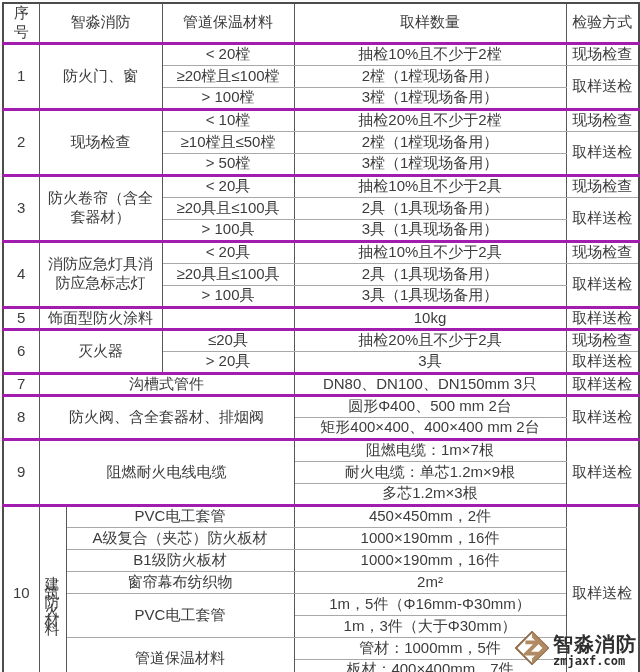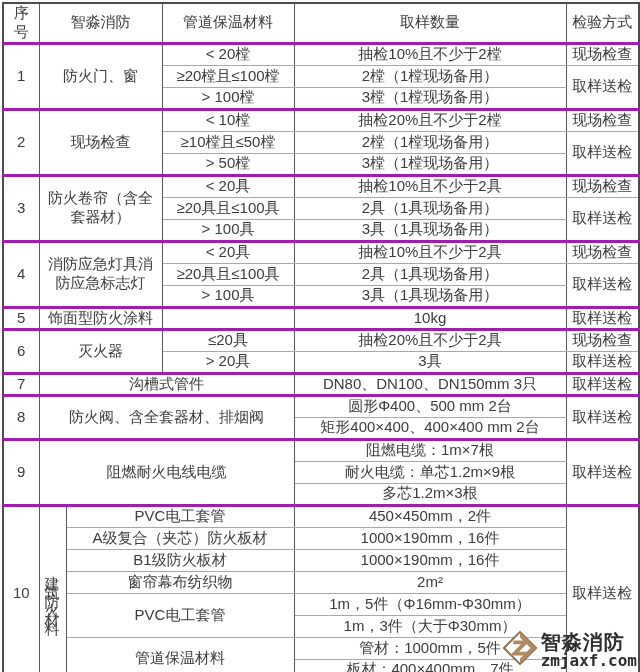--- a/index.html
+++ b/index.html
@@ -57,21 +57,21 @@
     gap:4px;
   }
   .wm-text{display:flex;flex-direction:column;line-height:1;}
   .wm-brand{
     font-size:20px;
     font-weight:bold;
     color:#2e2e2e;
     letter-spacing:1px;
   }
   .wm-site{
-    font-size:16px;
+    font-size:12px;
     font-weight:bold;
     color:#2e2e2e;
     font-family:"DejaVu Sans Mono","Liberation Mono",monospace;
     margin-top:1px;
   }
 </style>
 </head>
 <body>
 
 <table>

